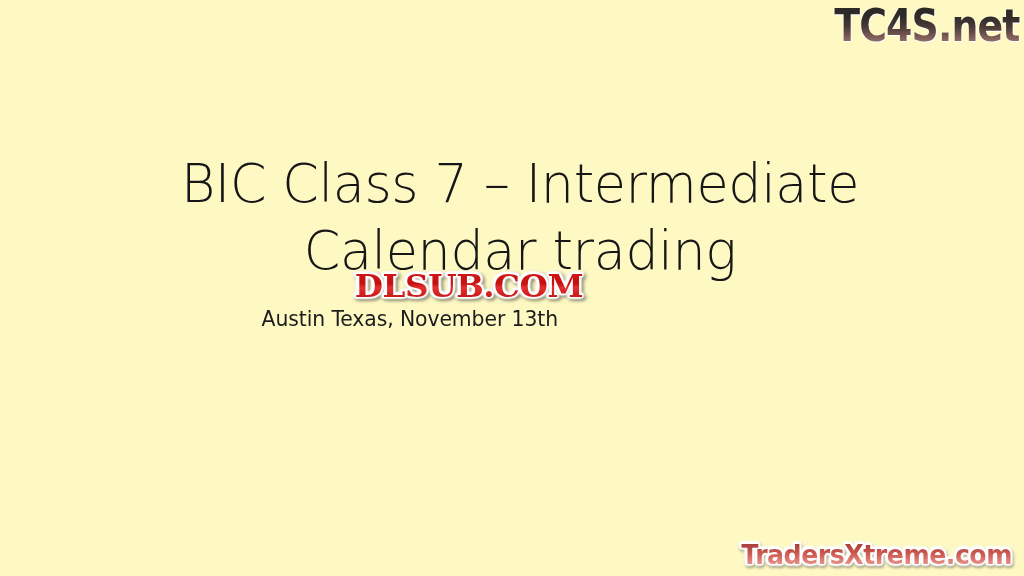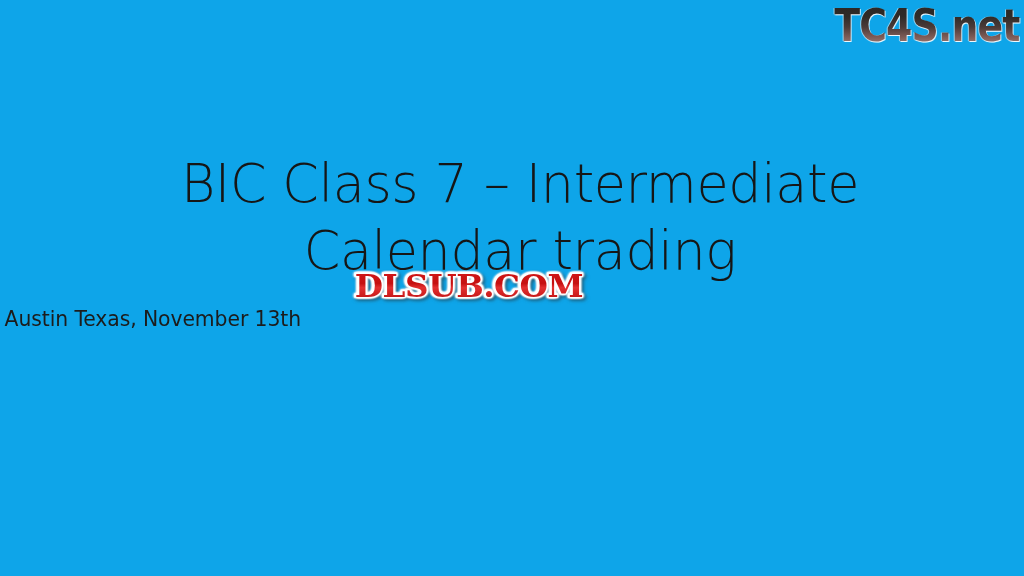--- a/index.html
+++ b/index.html
@@ -8,21 +8,21 @@
     background: #ffffff;
   }
   body {
     font-family: "Liberation Sans", sans-serif;
   }
 
   #slide {
     position: relative;
     width: 1024px;
     height: 576px;
-    background: #0ea5e9;
+    background: #fef9c3;
     overflow: hidden;
   }
 
   
   #tc4s-logo {
     position: absolute;
     right: 4px;
     top: 2px;
     font-family: "DejaVu Sans", sans-serif;
     font-weight: bold;
@@ -104,20 +104,21 @@
     white-space: nowrap;
     user-select: none;
   }
 
   
   #subtitle-block {
     position: absolute;
     left: 0;
     top: 306px;
     width: 820px;
+    text-align: center;
   }
   #slide-subtitle {
     font-family: "DejaVu Sans", "Liberation Sans", sans-serif;
     font-weight: 400;
     font-size: 21px;
     line-height: 26px;
     color: #1c1c1c;
     letter-spacing: -0.1px;
     transform: scaleX(0.97);
     display: inline-block;
@@ -172,14 +173,17 @@
   </div>
 
   <div id="dlsub-watermark">
     <span id="dlsub-text">DLSUB.COM</span>
   </div>
 
   <div id="subtitle-block">
     <span id="slide-subtitle">Austin Texas, November 13th</span>
   </div>
 
+  <div id="tradersxtreme-watermark">
+    <span id="tradersxtreme-text">TradersXtreme.com</span>
+  </div>
 
 </div>
 
 </body></html>

